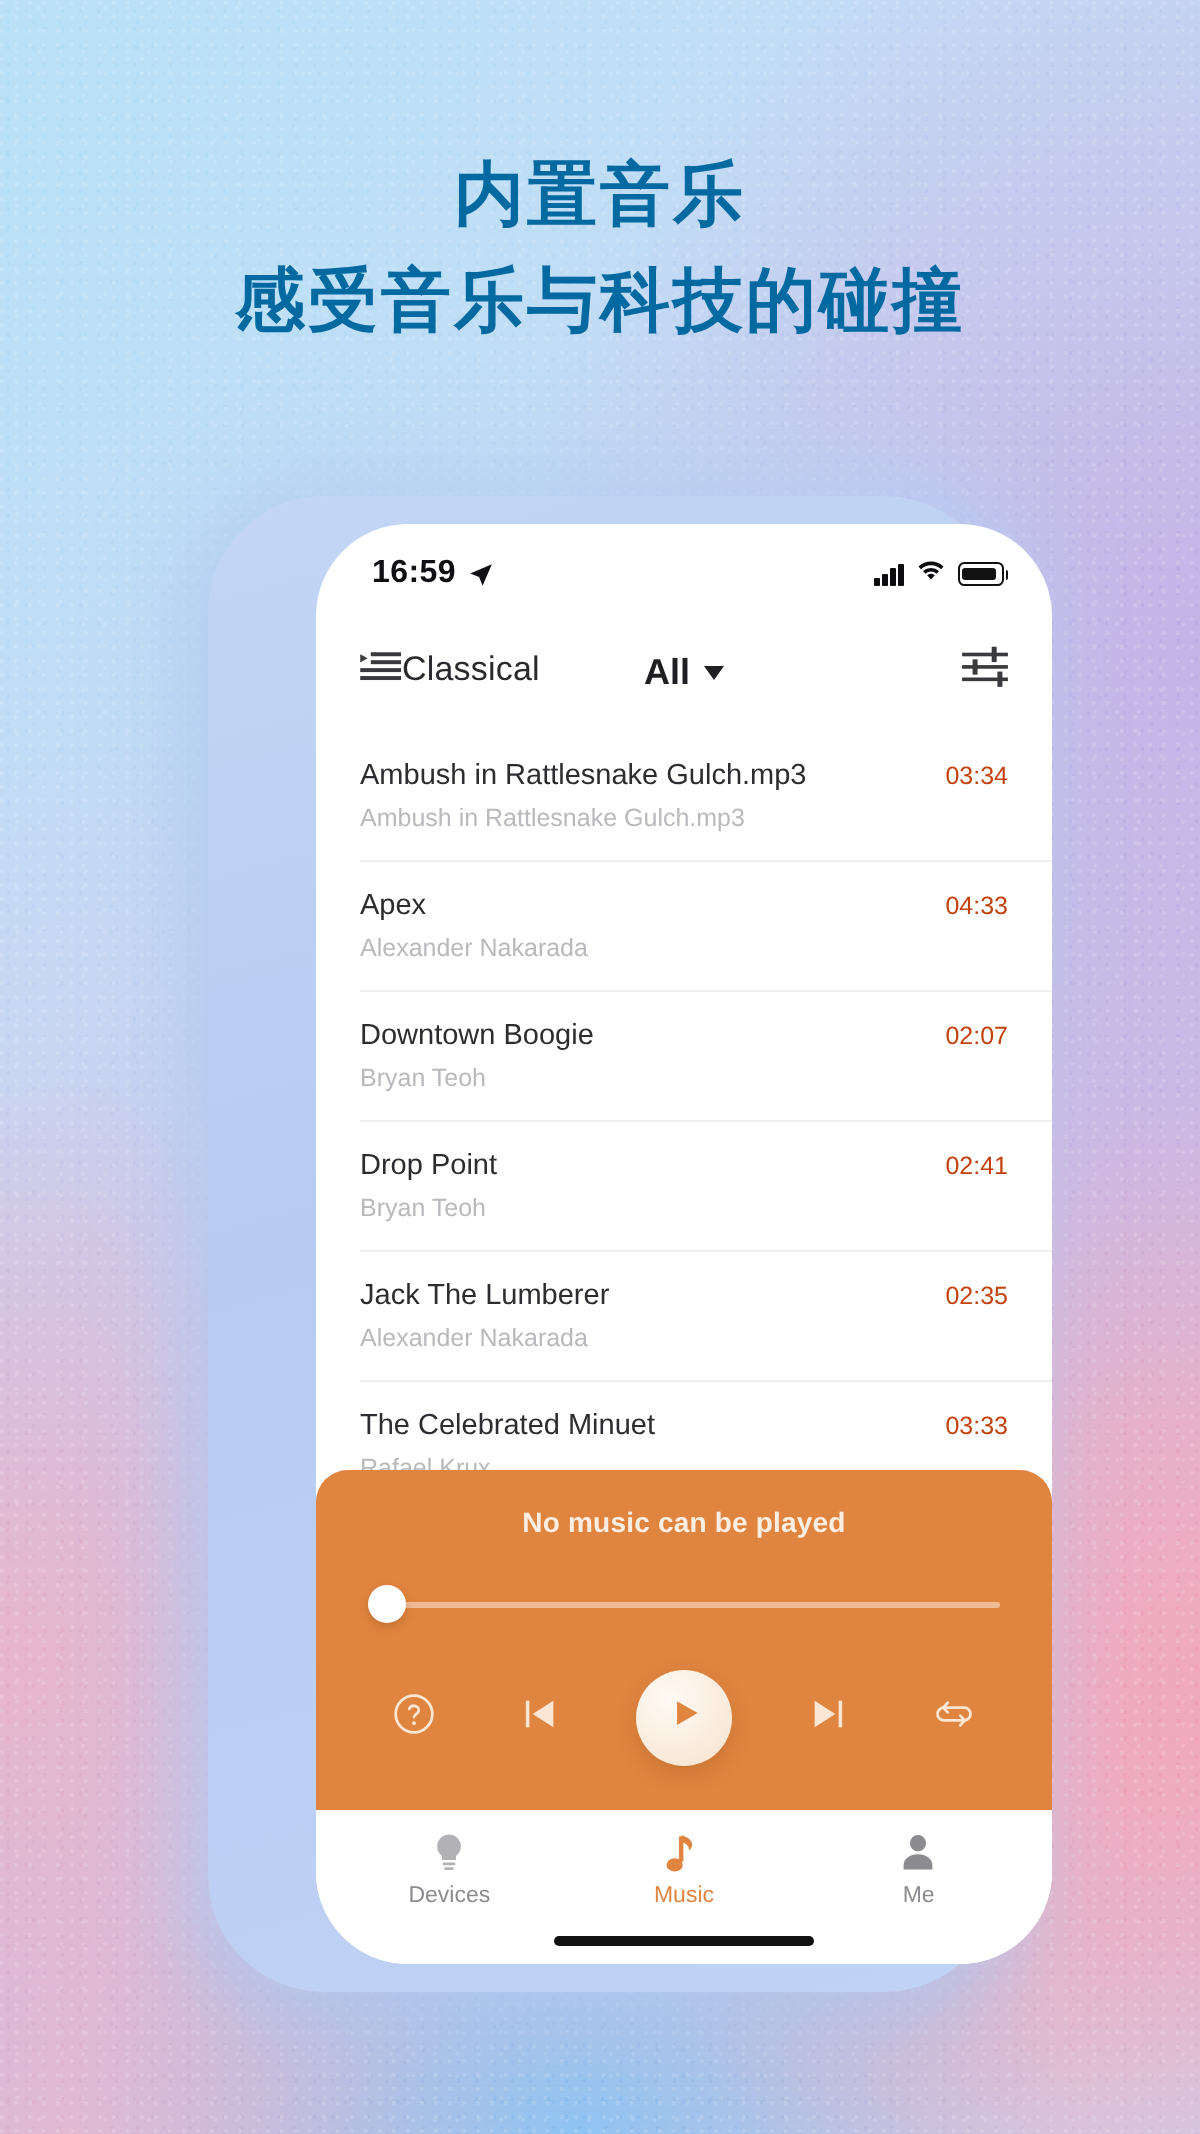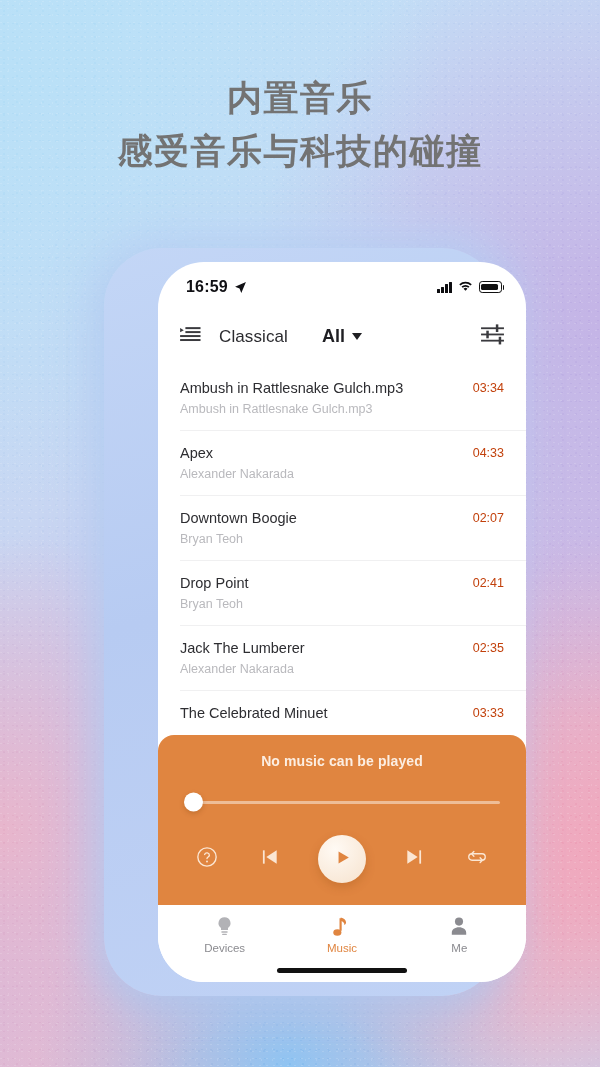--- a/index.html
+++ b/index.html
@@ -33,21 +33,21 @@
     background-size:7px 7px, 9px 9px, 11px 11px, 13px 13px;
   }
 
   
   .headline{
     position:absolute; top:74px; left:0; right:0;
     text-align:center; z-index:5;
   }
   .headline .ln{
     display:block;
-    color:#737373;
+    color:#0369a1;
     font-weight:700;
     letter-spacing:1.5px;
   }
   .headline .ln1{ font-size:35px; line-height:48px; }
   .headline .ln2{ font-size:35px; line-height:50px; margin-top:4px; }
 
   
   .phone{
     position:absolute;
     left:104px; top:248px;
@@ -95,21 +95,21 @@
   }
   .batt span{ display:block; height:100%; width:92%; background:#111; border-radius:1.6px; }
 
   
   .appheader{
     flex:0 0 56px;
     display:flex; align-items:center;
     padding:0 22px 0 22px;
     position:relative;
   }
-  .hdr-left{ display:flex; align-items:flex-end; gap:18px; }
+  .hdr-left{ display:flex; align-items:flex-start; gap:0; }
   .hdr-pl-label{ font-size:17px; color:#2b2b2f; letter-spacing:.1px; }
   .hdr-center{
     position:absolute; left:0; right:0; top:0; bottom:0;
     display:flex; align-items:center; justify-content:center;
     pointer-events:none;
   }
   .filter-chip{
     display:flex; align-items:center; gap:7px; pointer-events:auto;
   }
   .filter-chip .fc-label{ font-size:18px; font-weight:700; color:#1f1f23; }
@@ -319,20 +319,21 @@
       <div class="track">
         <div class="tr-main">
           <div class="tr-title">Jack The Lumberer</div>
           <div class="tr-artist">Alexander Nakarada</div>
         </div>
         <div class="tr-dur">02:35</div>
       </div>
       <div class="track">
         <div class="tr-main">
           <div class="tr-title">The Celebrated Minuet</div>
+          <div class="tr-artist">Rafael Krux</div>
         </div>
         <div class="tr-dur">03:33</div>
       </div>
 
     </div>
 
     <div class="player">
       <div class="pl-status">No music can be played</div>
 
       <div class="pl-slider">

